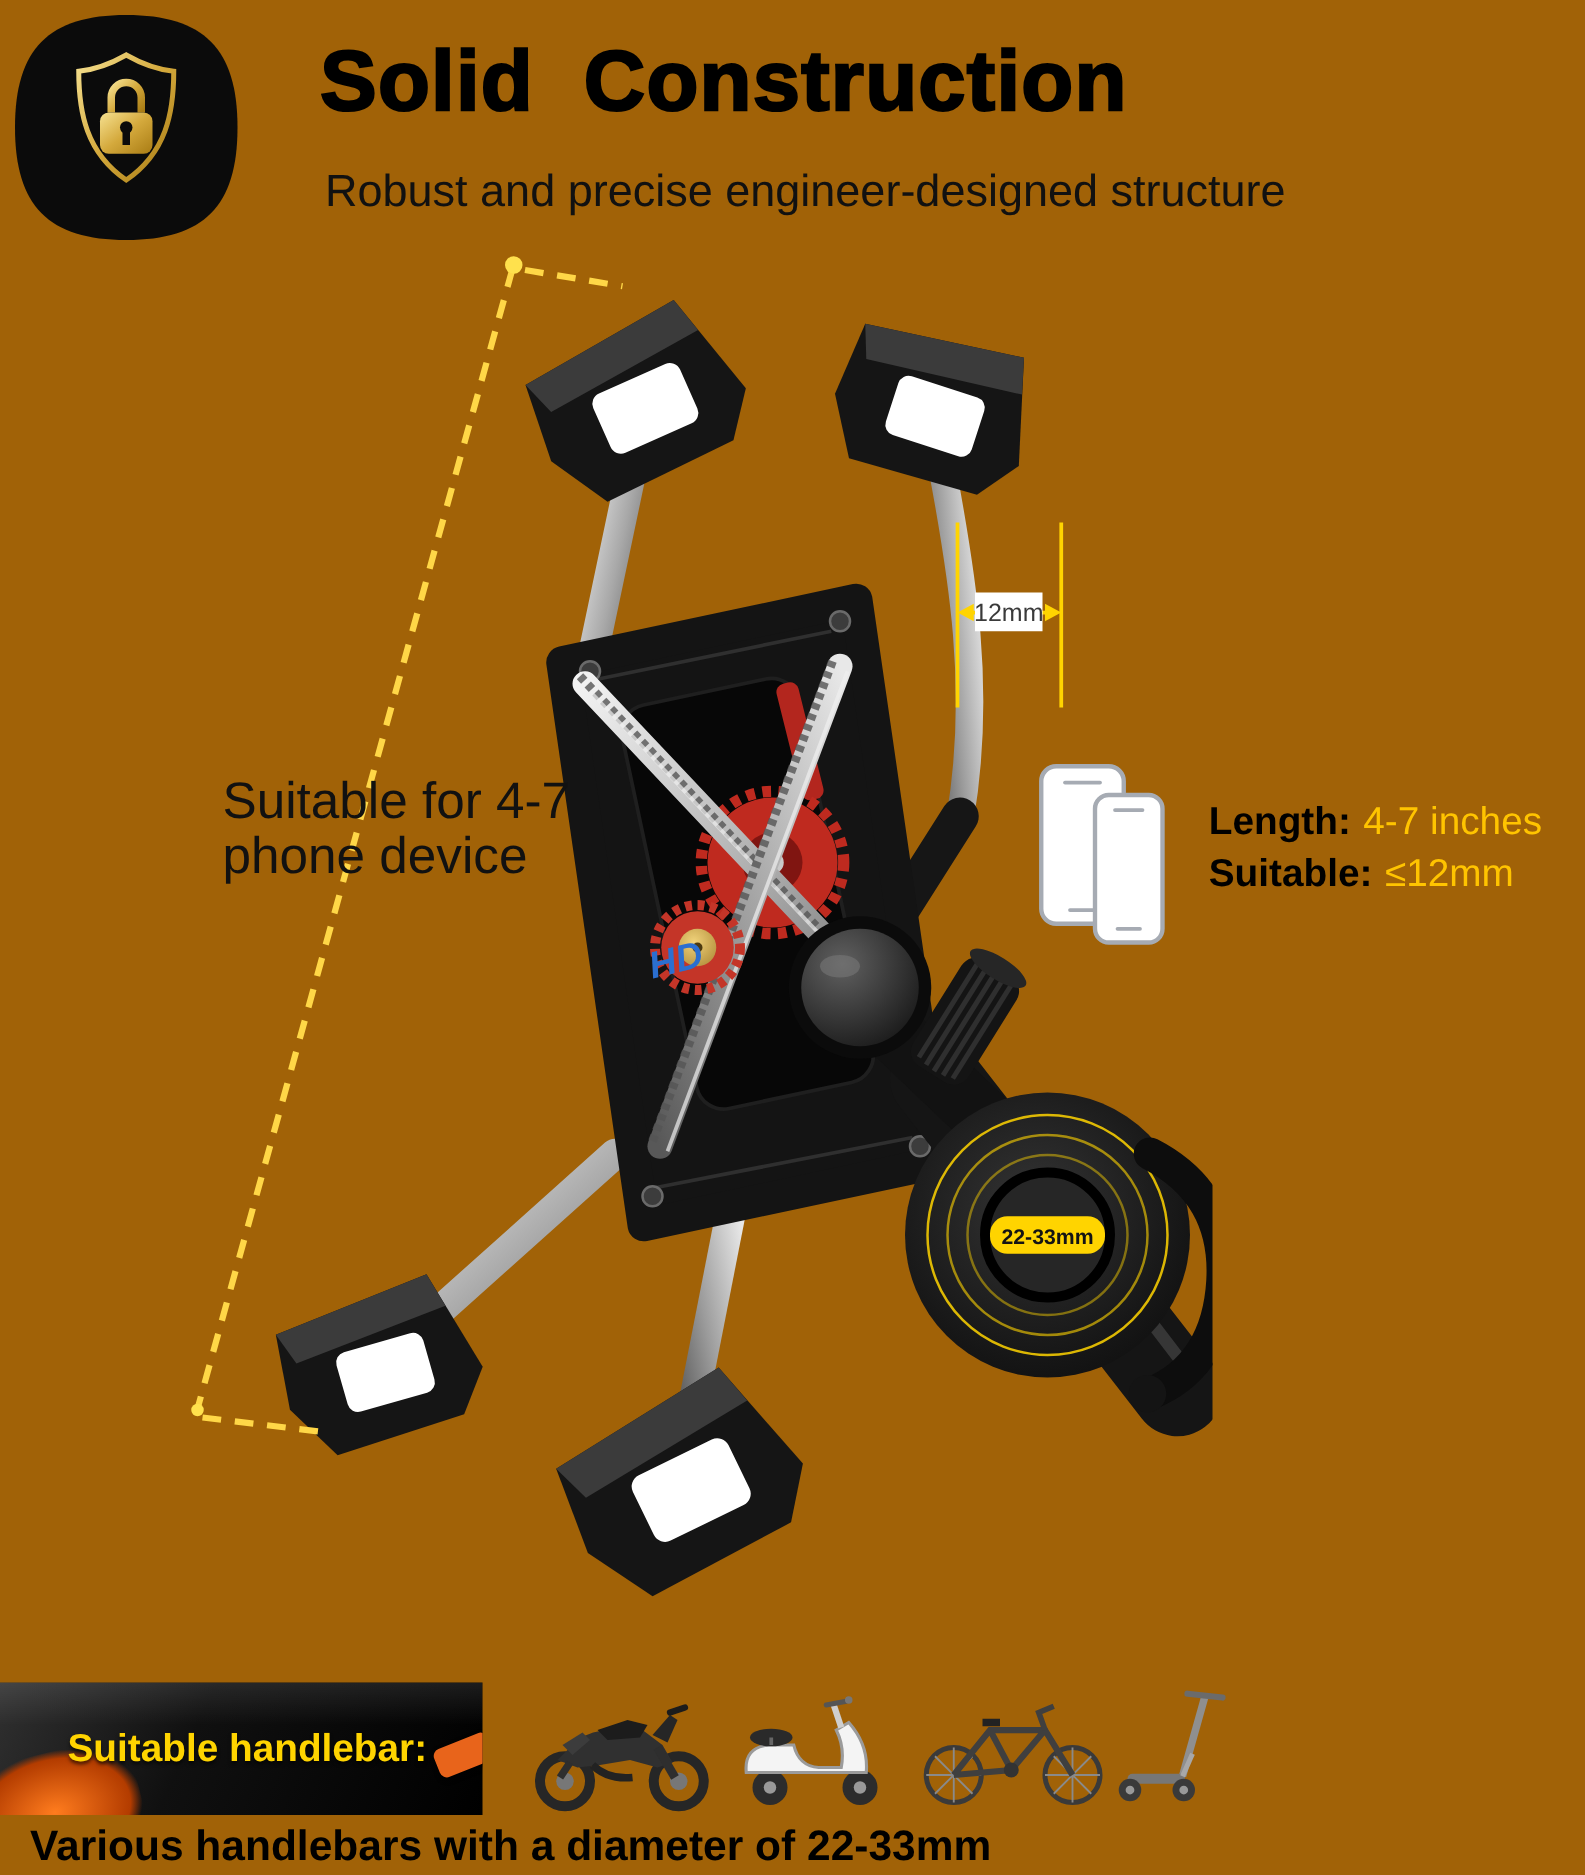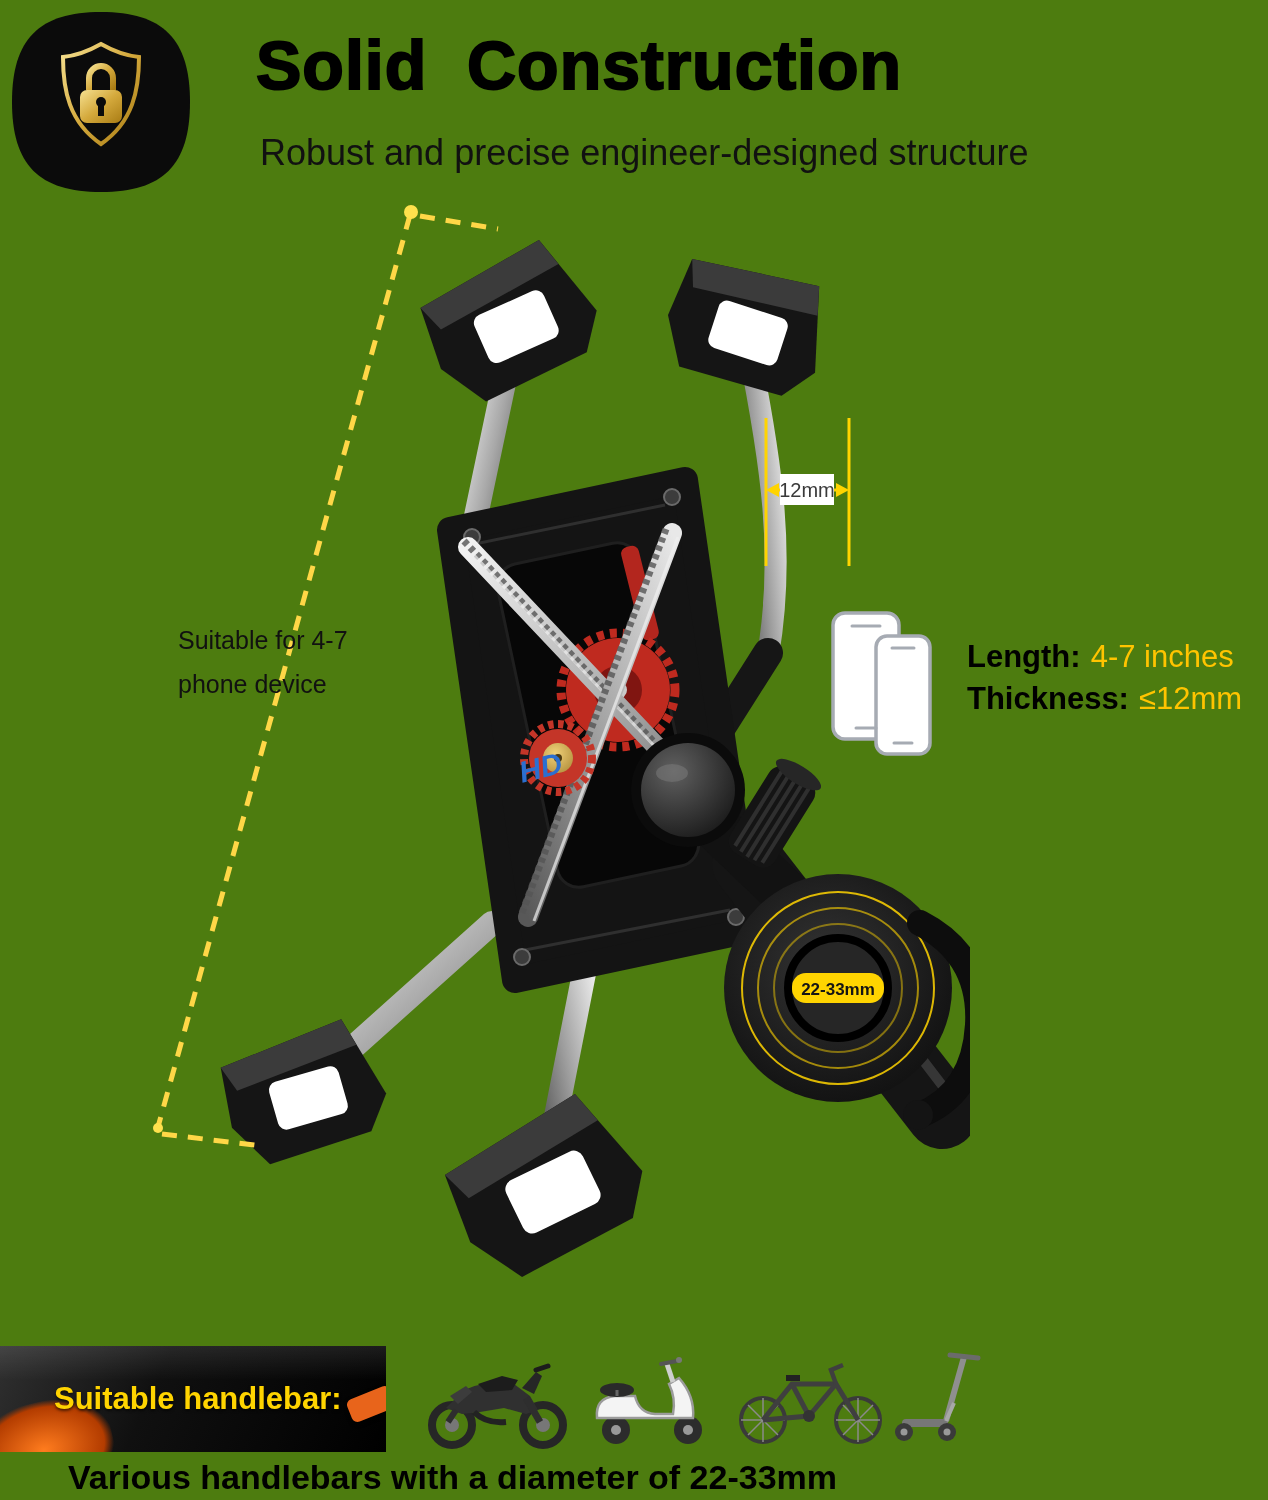--- a/index.html
+++ b/index.html
@@ -1,45 +1,45 @@
 <!DOCTYPE html>
 <html><head>
 <meta charset="utf-8">
 <style>
   html,body{margin:0;padding:0;background:#ffffff;}
-  .page{position:relative;width:1268px;height:1500px;background:#4d7c0f;overflow:hidden;
+  .page{position:relative;width:1268px;height:1500px;background:#a16207;overflow:hidden;
         font-family:"Liberation Sans",sans-serif;color:#000;}
   .abs{position:absolute;}
 
   .title{left:256px;top:26px;font-size:68px;font-weight:700;letter-spacing:1px;
          white-space:pre;-webkit-text-stroke:2px #000;}
   .subtitle{left:260px;top:132px;font-size:36px;color:#111;}
 
-  .device-note{left:178px;top:618px;font-size:25px;line-height:44px;color:#111;}
+  .device-note{left:178px;top:618px;font-size:41px;line-height:44px;color:#111;}
 
   .spec-block{left:933px;top:636px;font-size:31px;line-height:42px;}
   .spec-title{font-weight:700;color:#000;display:block;}
   .spec-label{font-weight:700;color:#000;}
   .spec-value{color:#FFC400;margin-left:10px;}
   .spec-row{display:block;margin-left:34px;}
 
   .banner{left:0;top:1346px;width:386px;height:106px;
           background:linear-gradient(115deg,#303030 0%,#101010 40%,#000 100%);
           display:flex;align-items:center;padding-left:54px;box-sizing:border-box;overflow:hidden;}
   .banner-label{color:#FFD400;font-size:31px;font-weight:700;position:relative;z-index:2;
                 text-shadow:0 2px 3px rgba(0,0,0,.6);}
   .banner-orange-corner{position:absolute;left:-26px;bottom:-46px;width:140px;height:96px;
           background:radial-gradient(ellipse at center,#ff7c1e 0%,#b33c00 62%,rgba(179,60,0,0) 72%);
           transform:rotate(-14deg);}
   .banner-orange-lever{position:absolute;right:-8px;top:46px;width:46px;height:24px;
           background:#e8641b;border-radius:6px;transform:rotate(-22deg);box-shadow:0 2px 4px rgba(0,0,0,.7);}
   .banner-sheen{position:absolute;left:0;top:0;width:100%;height:34px;
           background:linear-gradient(180deg,rgba(255,255,255,.10),rgba(255,255,255,0));}
 
-  .caption{left:24px;top:1458px;font-size:34px;font-weight:700;color:#000;margin-left:44px;}
+  .caption{left:24px;top:1458px;font-size:34px;font-weight:700;color:#000;}
 
   svg{display:block;}
   text{font-family:"Liberation Sans",sans-serif;}
 </style>
 </head>
 <body>
 
 <div class="page">
 
   <svg class="abs" style="left:8px;top:8px" width="186" height="188" viewBox="0 0 186 188">
@@ -238,21 +238,21 @@
       <line x1="62" y1="38" x2="84" y2="38"></line>
       <line x1="64" y1="133" x2="82" y2="133"></line>
     </g>
   </svg>
 
   <div class="abs spec-block">
     <span class="spec-row">
       <span class="spec-label">Length:</span><span class="spec-value">4-7 inches</span>
     </span>
     <span class="spec-row">
-      <span class="spec-label">Thickness:</span><span class="spec-value">≤12mm</span>
+      <span class="spec-label">Suitable:</span><span class="spec-value">≤12mm</span>
     </span>
   </div>
 
   <div class="abs banner">
     <div class="banner-sheen"></div>
     <div class="banner-orange-corner"></div>
     <div class="banner-orange-lever"></div>
     <span class="banner-label">Suitable handlebar:</span>
   </div>
 

